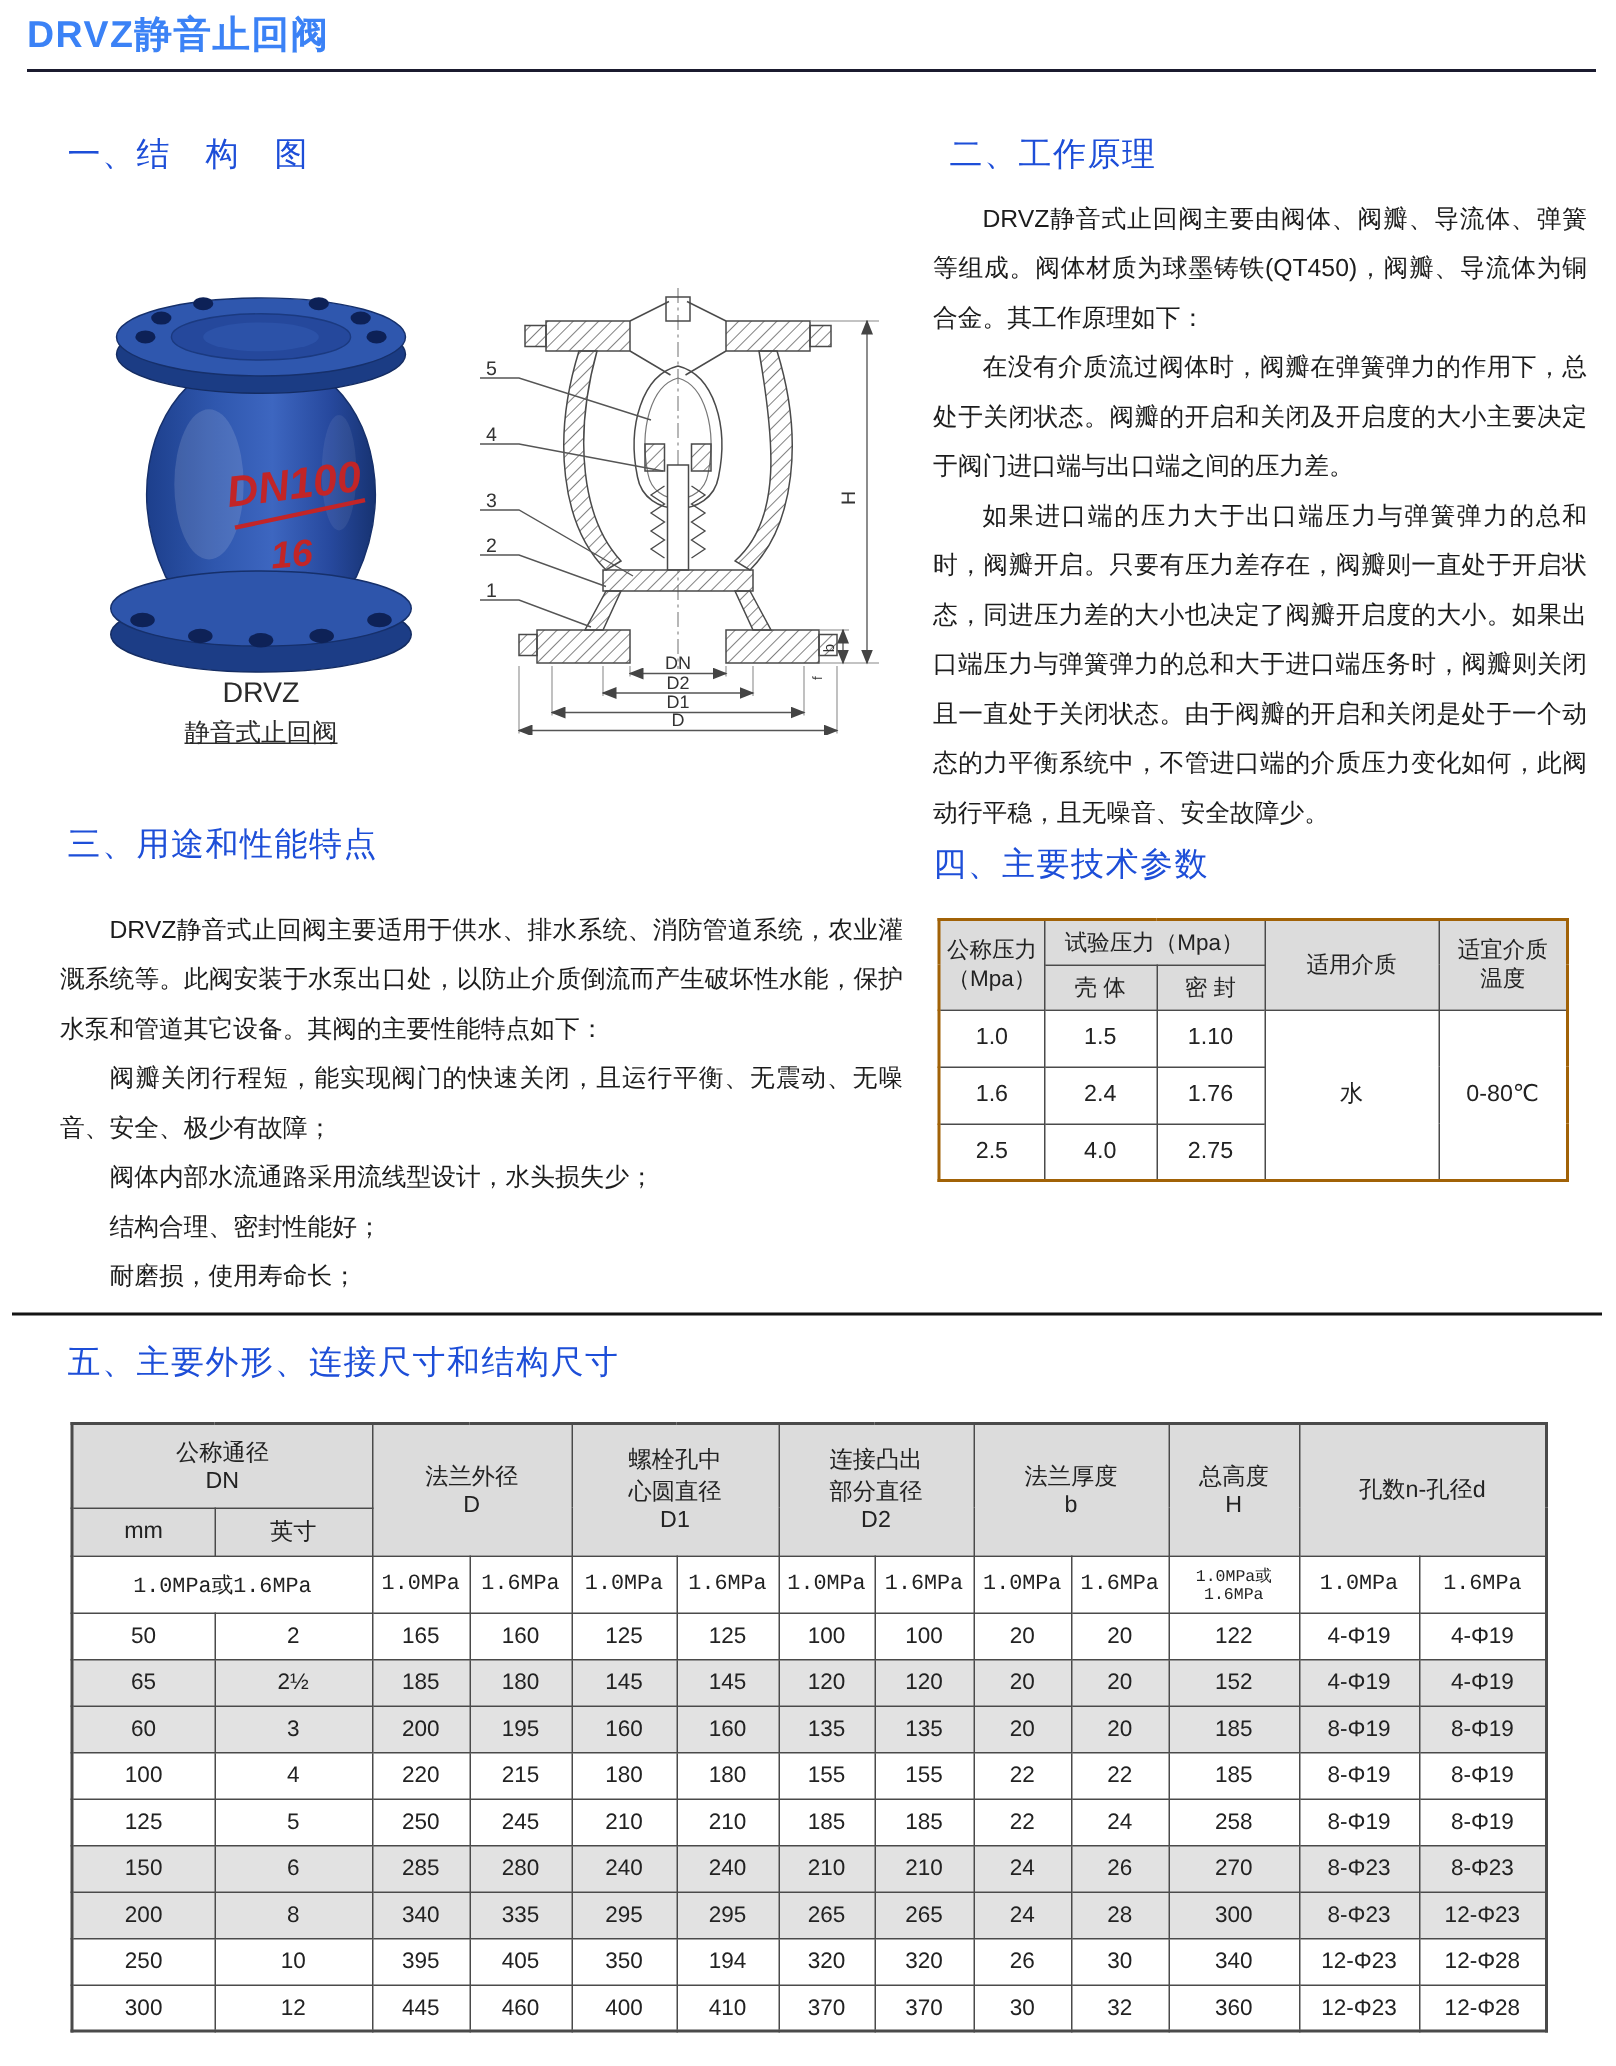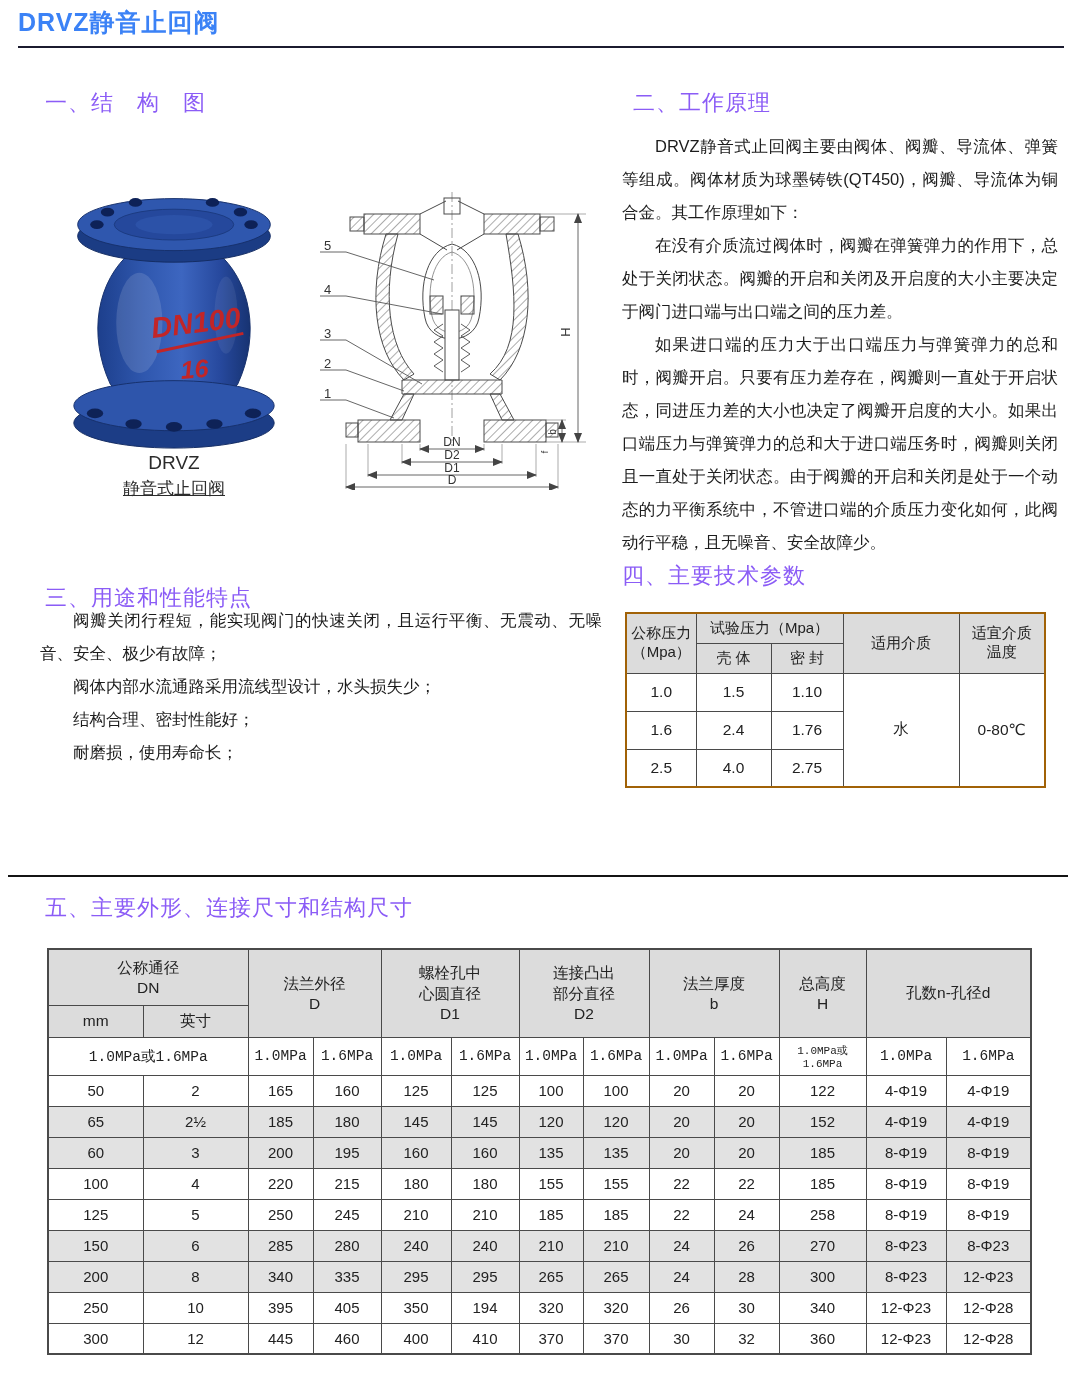--- a/index.html
+++ b/index.html
@@ -2,24 +2,24 @@
 <html><head>
 <meta charset="utf-8">
 <style>
   html,body{margin:0;padding:0;background:#fff;}
   body{font-family:"Liberation Sans","DejaVu Sans",sans-serif;color:#1c1c1c;}
   .page{position:relative;width:1077px;height:1377px;background:#fff;overflow:hidden;}
 
   .title{position:absolute;left:18px;top:6px;font-size:25px;font-weight:bold;color:#3b82f6;letter-spacing:1px;}
   .title-rule{position:absolute;left:18px;top:46px;width:1046px;border-top:2px solid #1b1b2f;}
 
-  h2.sec{position:absolute;margin:0;font-size:22px;font-weight:500;color:#8b5cf6;letter-spacing:1px;}
+  h2.sec{position:absolute;margin:0;font-size:22px;font-weight:500;color:#1d4ed8;letter-spacing:1px;}
   .s1h{left:45px;top:88px;}
   .s2h{left:633px;top:88px;}
-  .s3h{left:45px;top:583px;}
+  .s3h{left:45px;top:548px;}
   .s4h{left:622px;top:561px;}
   .s5h{left:45px;top:893px;}
 
   .textblock{position:absolute;}
   .textblock p{margin:0;text-indent:2em;text-align:justify;font-size:16.5px;line-height:33px;color:#1c1c1c;}
   .tb-s2{left:622px;top:130px;width:436px;}
   .tb-s3{left:40px;top:604px;width:562px;}
 
   .photo{position:absolute;left:46px;top:188px;width:256px;height:262px;}
   .caption{position:absolute;left:46px;top:450px;width:256px;text-align:center;color:#2b2b2b;}
@@ -215,20 +215,21 @@
   <div class="textblock tb-s2">
     <p>DRVZ静音式止回阀主要由阀体、阀瓣、导流体、弹簧等组成。阀体材质为球墨铸铁(QT450)，阀瓣、导流体为铜合金。其工作原理如下：</p>
     <p>在没有介质流过阀体时，阀瓣在弹簧弹力的作用下，总处于关闭状态。阀瓣的开启和关闭及开启度的大小主要决定于阀门进口端与出口端之间的压力差。</p>
     <p>如果进口端的压力大于出口端压力与弹簧弹力的总和时，阀瓣开启。只要有压力差存在，阀瓣则一直处于开启状态，同进压力差的大小也决定了阀瓣开启度的大小。如果出口端压力与弹簧弹力的总和大于进口端压务时，阀瓣则关闭且一直处于关闭状态。由于阀瓣的开启和关闭是处于一个动态的力平衡系统中，不管进口端的介质压力变化如何，此阀动行平稳，且无噪音、安全故障少。</p>
   </div>
 
   <h2 class="sec s3h">三、用途和性能特点</h2>
   <h2 class="sec s4h">四、主要技术参数</h2>
 
   <div class="textblock tb-s3">
+    <p>DRVZ静音式止回阀主要适用于供水、排水系统、消防管道系统，农业灌溉系统等。此阀安装于水泵出口处，以防止介质倒流而产生破坏性水能，保护水泵和管道其它设备。其阀的主要性能特点如下：</p>
     <p>阀瓣关闭行程短，能实现阀门的快速关闭，且运行平衡、无震动、无噪音、安全、极少有故障；</p>
     <p>阀体内部水流通路采用流线型设计，水头损失少；</p>
     <p>结构合理、密封性能好；</p>
     <p>耐磨损，使用寿命长；</p>
   </div>
 
   <div class="t4wrap">
     <table class="t4">
       <colgroup>
           <col style="width:70px">

